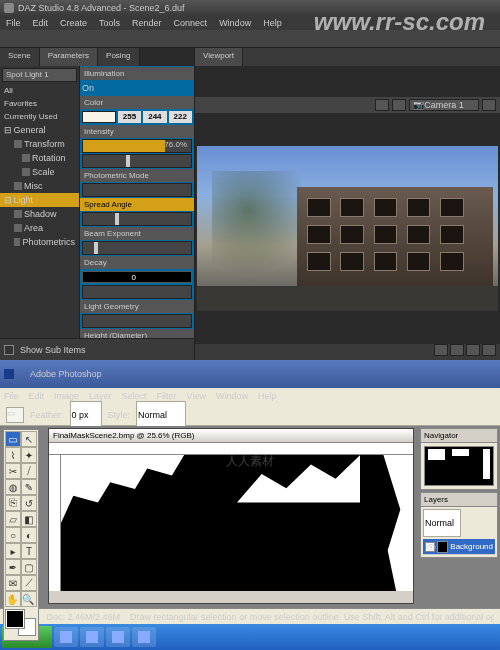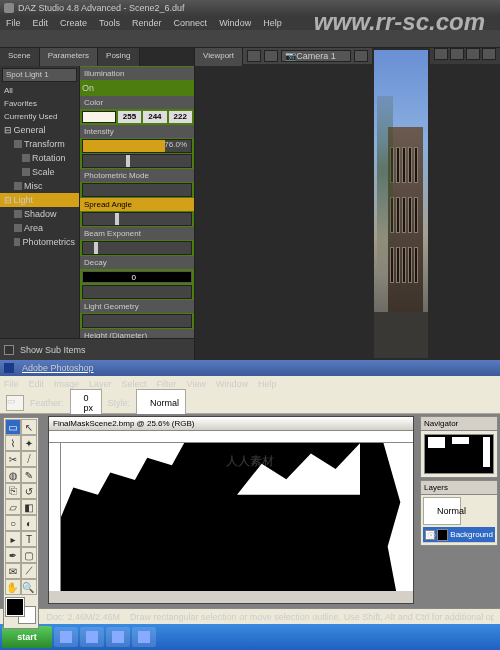--- a/index.html
+++ b/index.html
@@ -17,50 +17,50 @@
 .daz-left{width:195px;background:#3a3a3a;display:flex;flex-direction:column;border-right:1px solid #222;}
 .daz-tabs{height:18px;display:flex;background:#2a2a2a;}
 .daz-tab{padding:3px 8px;background:#3a3a3a;border-right:1px solid #222;font-size:8px;}
 .daz-tab.active{background:#4a4a4a;}
 .daz-panel-body{flex:1;display:flex;min-height:0;}
 .daz-tree{width:80px;background:#333;border-right:1px solid #222;overflow:hidden;}
 .daz-tree-drop{height:14px;background:#555;border:1px solid #222;margin:2px;font-size:8px;padding:1px 3px;}
 .daz-tree-item{padding:2px 4px;font-size:8px;display:flex;align-items:center;gap:2px;}
 .daz-tree-item.sel{background:#d4a017;color:#000;}
 .daz-tree-icon{width:8px;height:8px;background:#666;}
-.daz-props{flex:1;background:#4d7c0f;overflow:hidden;}
+.daz-props{flex:1;background:#0369a1;overflow:hidden;}
 .daz-prop-section{background:#555;padding:2px 4px;margin:1px 0;font-size:8px;}
 .daz-prop-row{height:14px;display:flex;align-items:center;padding:5px 2px;gap:2px;margin:1px 0;}
 .daz-color-chip{width:40px;height:12px;border:1px solid #222;}
 .daz-num-field{width:28px;height:12px;background:#ddd;color:#000;text-align:center;line-height:12px;font-size:8px;font-weight:bold;}
 .daz-slider{height:14px;background:#444;margin:1px 2px;position:relative;border:1px solid #222;}
 .daz-slider-fill{position:absolute;height:100%;background:#d4a017;}
 .daz-slider-handle{position:absolute;width:4px;height:100%;background:#ccc;}
 .daz-slider-black{height:12px;background:#000;margin:2px;border:1px solid #555;}
-.daz-right{flex:1;background:#2a2a2a;display:flex;}
+.daz-right{flex:1;background:#2a2a2a;display:flex;flex-direction:column;gap:31px;}
 .daz-vp-tabs{height:18px;background:#3a3a3a;display:flex;}
 .daz-vp-toolbar{height:16px;background:#444;display:flex;align-items:center;justify-content:flex-end;padding:0 4px;gap:3px;}
 .daz-vp-btn{width:14px;height:12px;background:#555;border:1px solid #222;}
 .daz-cam-drop{width:70px;height:12px;background:#555;border:1px solid #222;font-size:8px;padding:0 3px;display:flex;align-items:center;}
 .daz-viewport{flex:1;background:linear-gradient(180deg,#6a8fd4 0%,#8ab0e0 30%,#a5a090 60%,#4a4a4a 100%);position:relative;overflow:hidden;margin:2px;}
 .daz-building{position:absolute;right:5px;top:25%;width:65%;height:65%;background:linear-gradient(180deg,#6a5a50,#3a3028);}
 .daz-bwin{position:absolute;width:12%;height:18%;background:#1a1510;border:1px solid #8a7a6a;}
 .daz-tree-fg{position:absolute;left:5%;top:15%;width:30%;height:80%;background:radial-gradient(circle at 40% 30%,rgba(60,80,40,0.6),transparent 60%);}
 .daz-road{position:absolute;bottom:0;width:100%;height:15%;background:#3a3835;}
 .daz-footer{height:22px;background:#3a3a3a;border-top:1px solid #222;display:flex;align-items:center;padding:0 4px;gap:6px;}
 .daz-checkbox{width:10px;height:10px;border:1px solid #888;background:#333;}
 
 
 .ps{width:500px;height:290px;background:#e8e8e8;display:flex;flex-direction:column;position:relative;}
-.ps-title{height:16px;background:linear-gradient(#5a7ac0,#3a5a9a);display:flex;align-items:center;padding:0 4px;gap:8px;color:#fff;text-decoration:underline;}
+.ps-title{height:28px;background:linear-gradient(#5a7ac0,#3a5a9a);display:flex;align-items:center;padding:0 4px;gap:16px;color:#fff;}
 .ps-icon{width:10px;height:10px;background:#1a3a8a;}
 .ps-menu{height:16px;background:#ece9d8;display:flex;align-items:center;padding:0 4px;gap:10px;color:#000;font-size:9px;}
 .ps-options{height:22px;background:#ece9d8;border-bottom:1px solid #aca899;display:flex;align-items:center;padding:0 6px;gap:6px;color:#000;}
 .ps-tool-icon{width:18px;height:16px;border:1px solid #aca899;background:#f5f5f0;}
-.ps-drop{height:28px;border:1px solid #aca899;background:#fff;padding:0 13px;color:#000;display:flex;align-items:center;}
+.ps-drop{height:28px;border:1px solid #aca899;background:#fff;padding:0 1px;color:#000;display:flex;align-items:center;}
 .ps-body{flex:1;background:#808080;display:flex;position:relative;min-height:0;}
 .ps-tools{position:absolute;left:3px;top:3px;width:36px;background:#ece9d8;border:1px solid #888;display:flex;flex-wrap:wrap;padding:1px;z-index:5;}
 .ps-tool{width:16px;height:16px;border:1px solid #aca899;background:#ece9d8;display:flex;align-items:center;justify-content:center;font-size:10px;color:#333;}
 .ps-tool.sel{background:#316ac5;color:#fff;}
 .ps-swatch{width:32px;height:26px;position:relative;margin:3px 1px;}
 .ps-sw-fg{position:absolute;width:18px;height:18px;background:#000;border:1px solid #fff;outline:1px solid #888;}
 .ps-sw-bg{position:absolute;width:18px;height:18px;background:#fff;border:1px solid #888;right:0;bottom:0;}
 .ps-canvas-area{flex:1;position:relative;margin-left:44px;margin-right:82px;}
 .ps-doc{position:absolute;left:4px;top:2px;right:4px;bottom:4px;background:#808080;border:1px solid #444;display:flex;flex-direction:column;}
 .ps-doc-title{height:14px;background:linear-gradient(#fff,#d4d0c8);border-bottom:1px solid #888;padding:0 4px;color:#000;display:flex;align-items:center;font-size:8px;}

